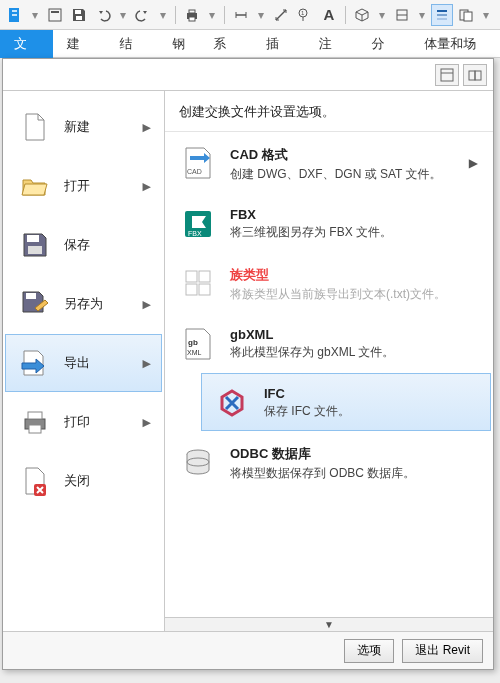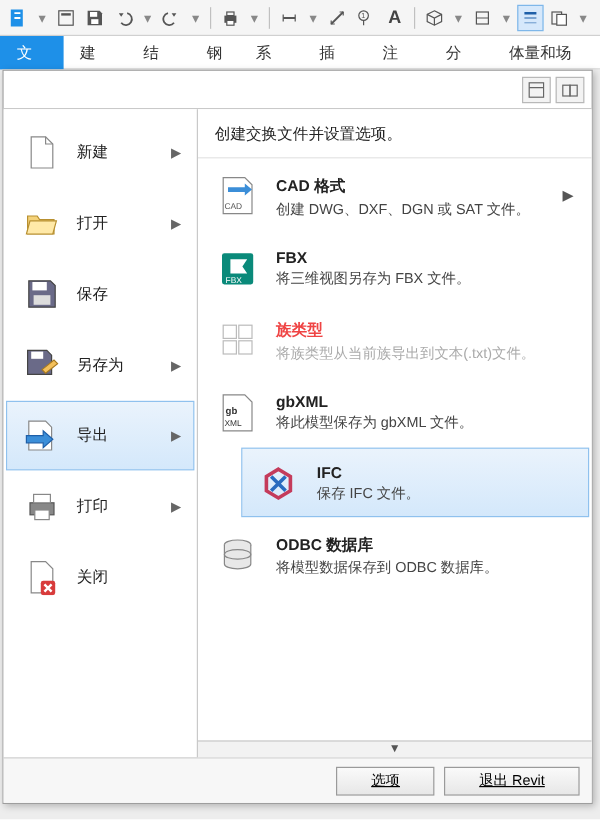--- a/index.html
+++ b/index.html
@@ -175,27 +175,26 @@
     border-top: 1px solid #c9c9c9;
     display: flex;
     align-items: center;
     justify-content: flex-end;
     gap: 8px;
     padding: 0 10px;
     background:#f7f7f7;
   }
   .foot-btn {
     height: 24px;
-    padding: 0 28px;
+    padding: 0 12px;
     border: 1px solid #9a9a9a;
     background: linear-gradient(#fafafa,#e7e7e7);
     font-size: 12px;
     display:flex;align-items:center;
     cursor:pointer;
-    text-decoration:underline;
   }
   svg { display:block; }
 </style>
 </head>
 <body>
 
 <div class="qat">
   <div class="qat-btn">
     <svg width="18" height="18">
         <path d="M3 2 h10 v14 h-10 z" fill="#1e90e8"></path>

